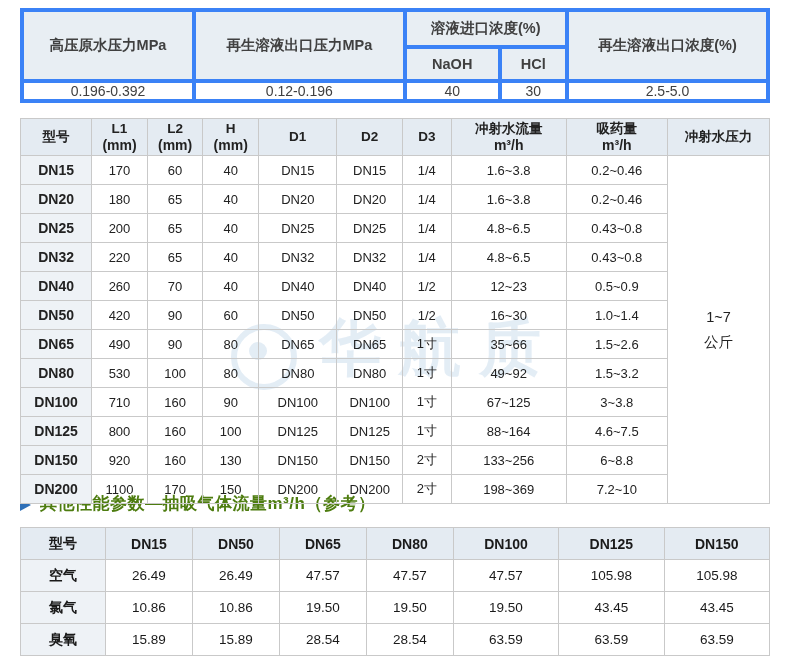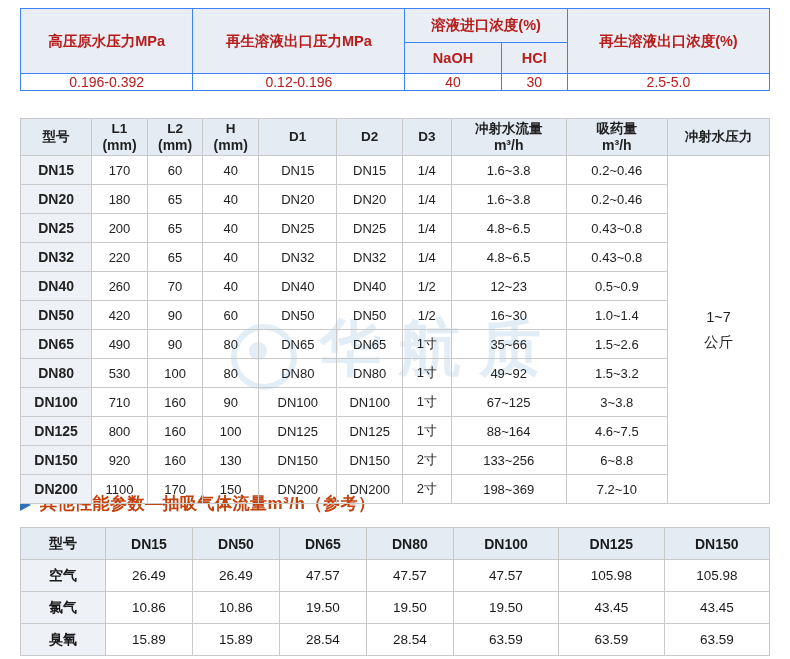--- a/index.html
+++ b/index.html
@@ -43,24 +43,24 @@
     background:#dfeaf4;border-radius:50%;
   }
 
   
   table{border-collapse:collapse;}
   .t1{
     position:absolute;left:20px;top:8px;width:750px;
     border:1px solid #b9b9b9;
   }
   .t1 td,.t1 th{
-    border:1px solid #3b82f6;
+    border:4px solid #3b82f6;
     text-align:center;
     font-size:14.5px;
-    color:#b91c1c;
+    color:#404040;
     padding:7px 4px;
   }
   .t1 .hd{
     background:#e8eef3;
     font-weight:bold;
   }
   .t1 .val{
     background:#ffffff;
     font-size:14px;
     padding:0 4px;
@@ -99,21 +99,21 @@
   .t2 .pressure-cell{
     font-size:14.5px;
     font-weight:normal;
     line-height:1.7;
     background:transparent;
   }
 
   
   .sec-title{
     position:absolute;left:20px;top:492px;
-    font-size:17px;font-weight:bold;color:#c2410c;
+    font-size:17px;font-weight:bold;color:#4d7c0f;
     display:flex;align-items:center;
     letter-spacing:.5px;
   }
   .sec-arrow{
     display:inline-block;width:0;height:0;
     border-top:6px solid transparent;
     border-bottom:6px solid transparent;
     border-left:11px solid #2e6fb7;
     margin-right:9px;
     position:relative;top:1px;

